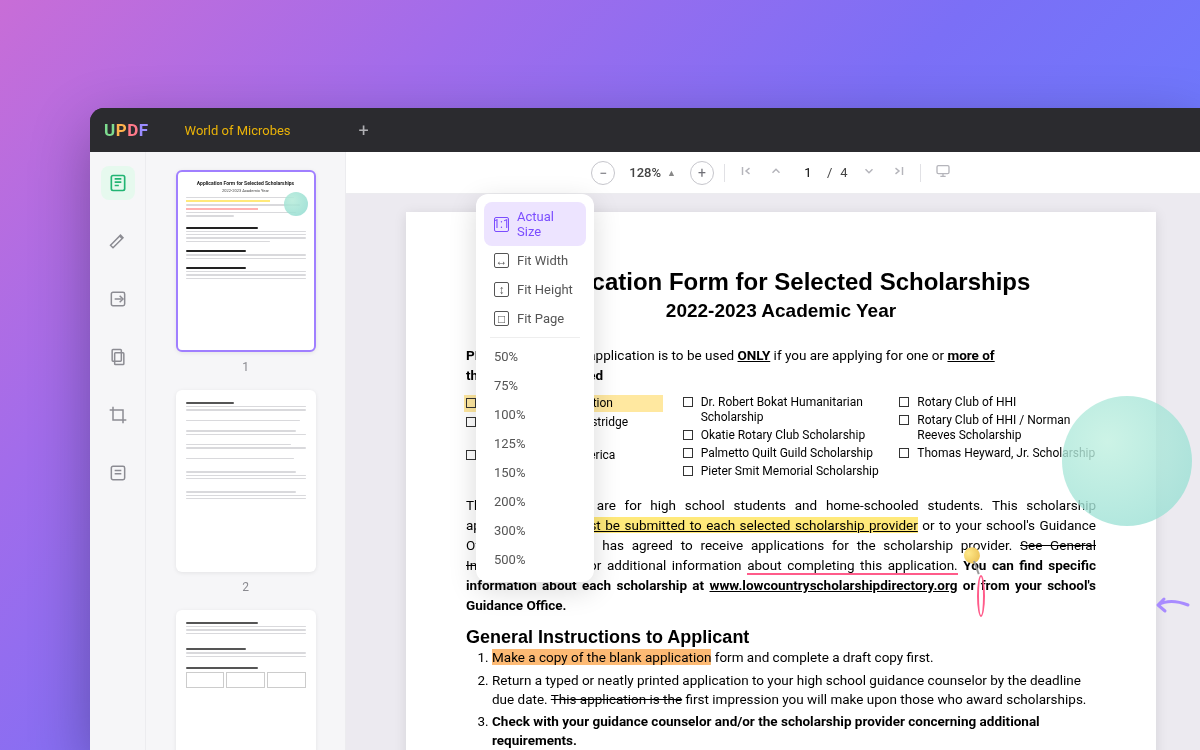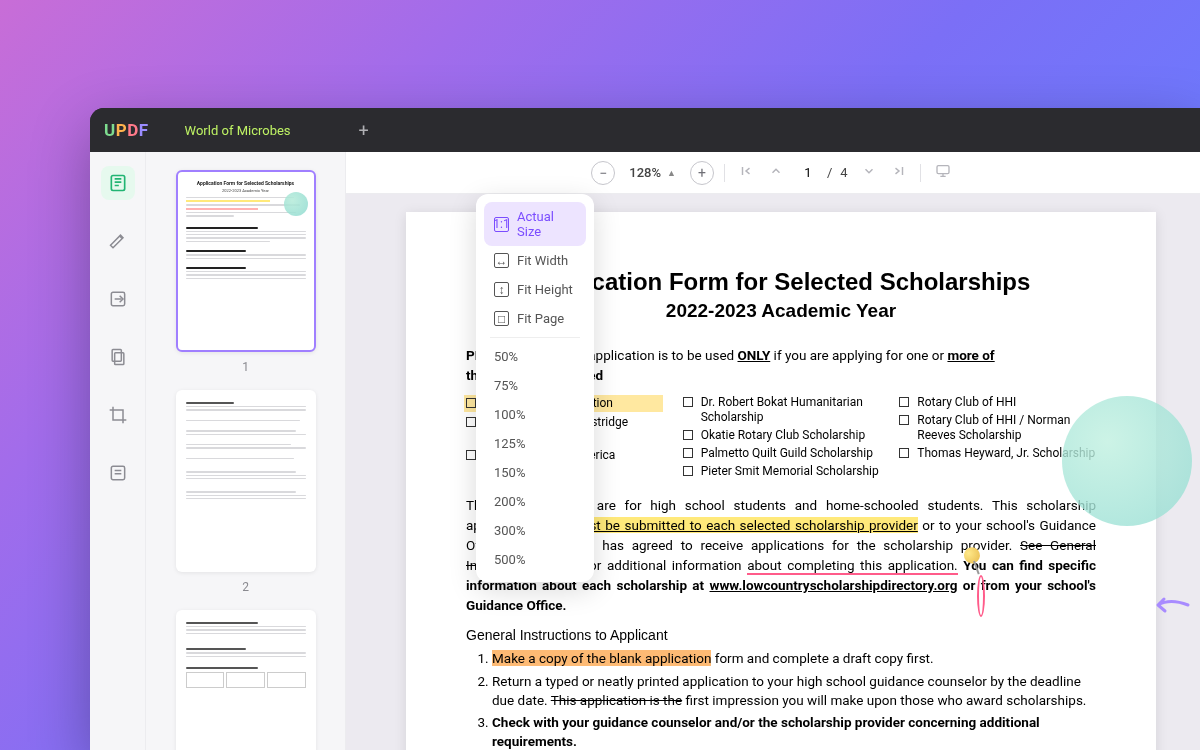--- a/index.html
+++ b/index.html
@@ -4,21 +4,21 @@
 <style>
 * { margin: 0; padding: 0; box-sizing: border-box; font-family: -apple-system, BlinkMacSystemFont, "Segoe UI", Roboto, Helvetica, Arial, sans-serif; }
 body { width: 1200px; height: 750px; overflow: hidden; background: linear-gradient(135deg, #c86dd7 0%, #a16ceb 25%, #7b6ff6 50%, #6a7bff 75%, #5a8bff 100%); position: relative; }
 .app-window { position: absolute; top: 108px; left: 90px; right: 0; bottom: 0; background: #2b2b2f; border-top-left-radius: 14px; overflow: hidden; box-shadow: 0 20px 60px rgba(0,0,0,0.3); }
 .tabbar { height: 44px; background: #2b2b2f; display: flex; align-items: stretch; padding-left: 10px; }
 .logo { display: flex; align-items: center; padding: 0 14px 0 4px; font-weight: 700; font-size: 17px; letter-spacing: 0.5px; }
 .logo .u { color: #7edc8f; }
 .logo .p { color: #ffb34d; }
 .logo .d { color: #ff7a8a; }
 .logo .f { color: #9b8cff; }
-.tab { display: flex; align-items: center; padding: 0 22px; color: #bef264; font-size: 13px; position: relative; min-width: 180px; }
+.tab { display: flex; align-items: center; padding: 0 22px; color: #eab308; font-size: 13px; position: relative; min-width: 180px; }
 .tab.active { background: #f6f6f8; color: #4a4a52; border-top-left-radius: 10px; border-top-right-radius: 10px; }
 .tab .close { margin-left: 10px; color: #9a9a9e; font-size: 14px; }
 .addtab { display: flex; align-items: center; padding: 0 16px; color: #b0b0b4; font-size: 18px; }
 .workspace { position: absolute; top: 44px; left: 0; right: 0; bottom: 0; background: #f6f6f8; display: flex; }
 .left-rail { width: 56px; background: #f6f6f8; display: flex; flex-direction: column; align-items: center; padding-top: 14px; gap: 24px; border-right: 1px solid #ececef; }
 .rail-btn { width: 34px; height: 34px; border-radius: 8px; display: flex; align-items: center; justify-content: center; color: #8c8c93; }
 .rail-btn.active { background: #e6f9ee; color: #22b573; }
 .rail-btn svg { width: 20px; height: 20px; }
 .thumb-panel { width: 200px; background: #f6f6f8; overflow-y: auto; padding: 18px 12px; border-right: 1px solid #ececef; }
 .thumb { width: 140px; height: 182px; background: #fff; border: 2px solid transparent; border-radius: 6px; margin: 0 auto 8px; box-shadow: 0 1px 4px rgba(0,0,0,0.08); position: relative; overflow: hidden; padding: 8px; }
@@ -56,21 +56,21 @@
 .schol-item { display: flex; align-items: flex-start; gap: 8px; margin-bottom: 3px; line-height: 1.25; }
 .schol-item .box { width: 10px; height: 10px; border: 1px solid #333; flex-shrink: 0; margin-top: 2px; }
 .schol-item.hl { background: #ffe8a0; padding: 1px 2px; margin-left: -2px; }
 .para { font-size: 13.5px; line-height: 1.4; font-family: "Times New Roman", serif; margin-bottom: 12px; text-align: justify; }
 .hl-yellow { background: #ffe97a; }
 .hl-teal { background: #fdba74; }
 .strike { text-decoration: line-through; }
 .squiggle { border-bottom: 2px solid #ff5b8a; }
 .circle-mark { position: relative; }
 .circle-mark::after { content: ""; position: absolute; left: -4px; right: -4px; top: -2px; bottom: -4px; border: 2px solid #ff5b8a; border-radius: 50%; pointer-events: none; }
-.section-h { font-size: 14px; font-weight: 400; font-family: Arial, sans-serif; margin: 12px 0 6px; }
+.section-h { font-size: 18px; font-weight: 700; font-family: Arial, sans-serif; margin: 12px 0 0; }
 .ol { padding-left: 26px; font-size: 13.5px; line-height: 1.42; font-family: "Times New Roman", serif; }
 .ol li { margin-bottom: 3px; }
 .big-circle { position: absolute; top: 184px; right: -36px; width: 130px; height: 130px; border-radius: 50%; background: radial-gradient(circle at 35% 35%, #c0f0e0, #92dcd2); opacity: 0.8; z-index: 2; }
 .pin { position: absolute; top: 335px; right: 168px; width: 28px; height: 28px; z-index: 3; transform: rotate(-20deg); }
 .pin-head { width: 16px; height: 16px; background: radial-gradient(circle at 35% 30%, #ffe98a, #e6b84a); border-radius: 50%; position: absolute; top: 0; left: 6px; }
 .pin-needle { width: 2px; height: 14px; background: #999; position: absolute; top: 14px; left: 13px; }
 .annot-arrow { position: absolute; top: 380px; right: -34px; width: 40px; height: 26px; z-index: 3; }
 .annot-arrow svg { width: 100%; height: 100%; }
 </style>
 </head>

